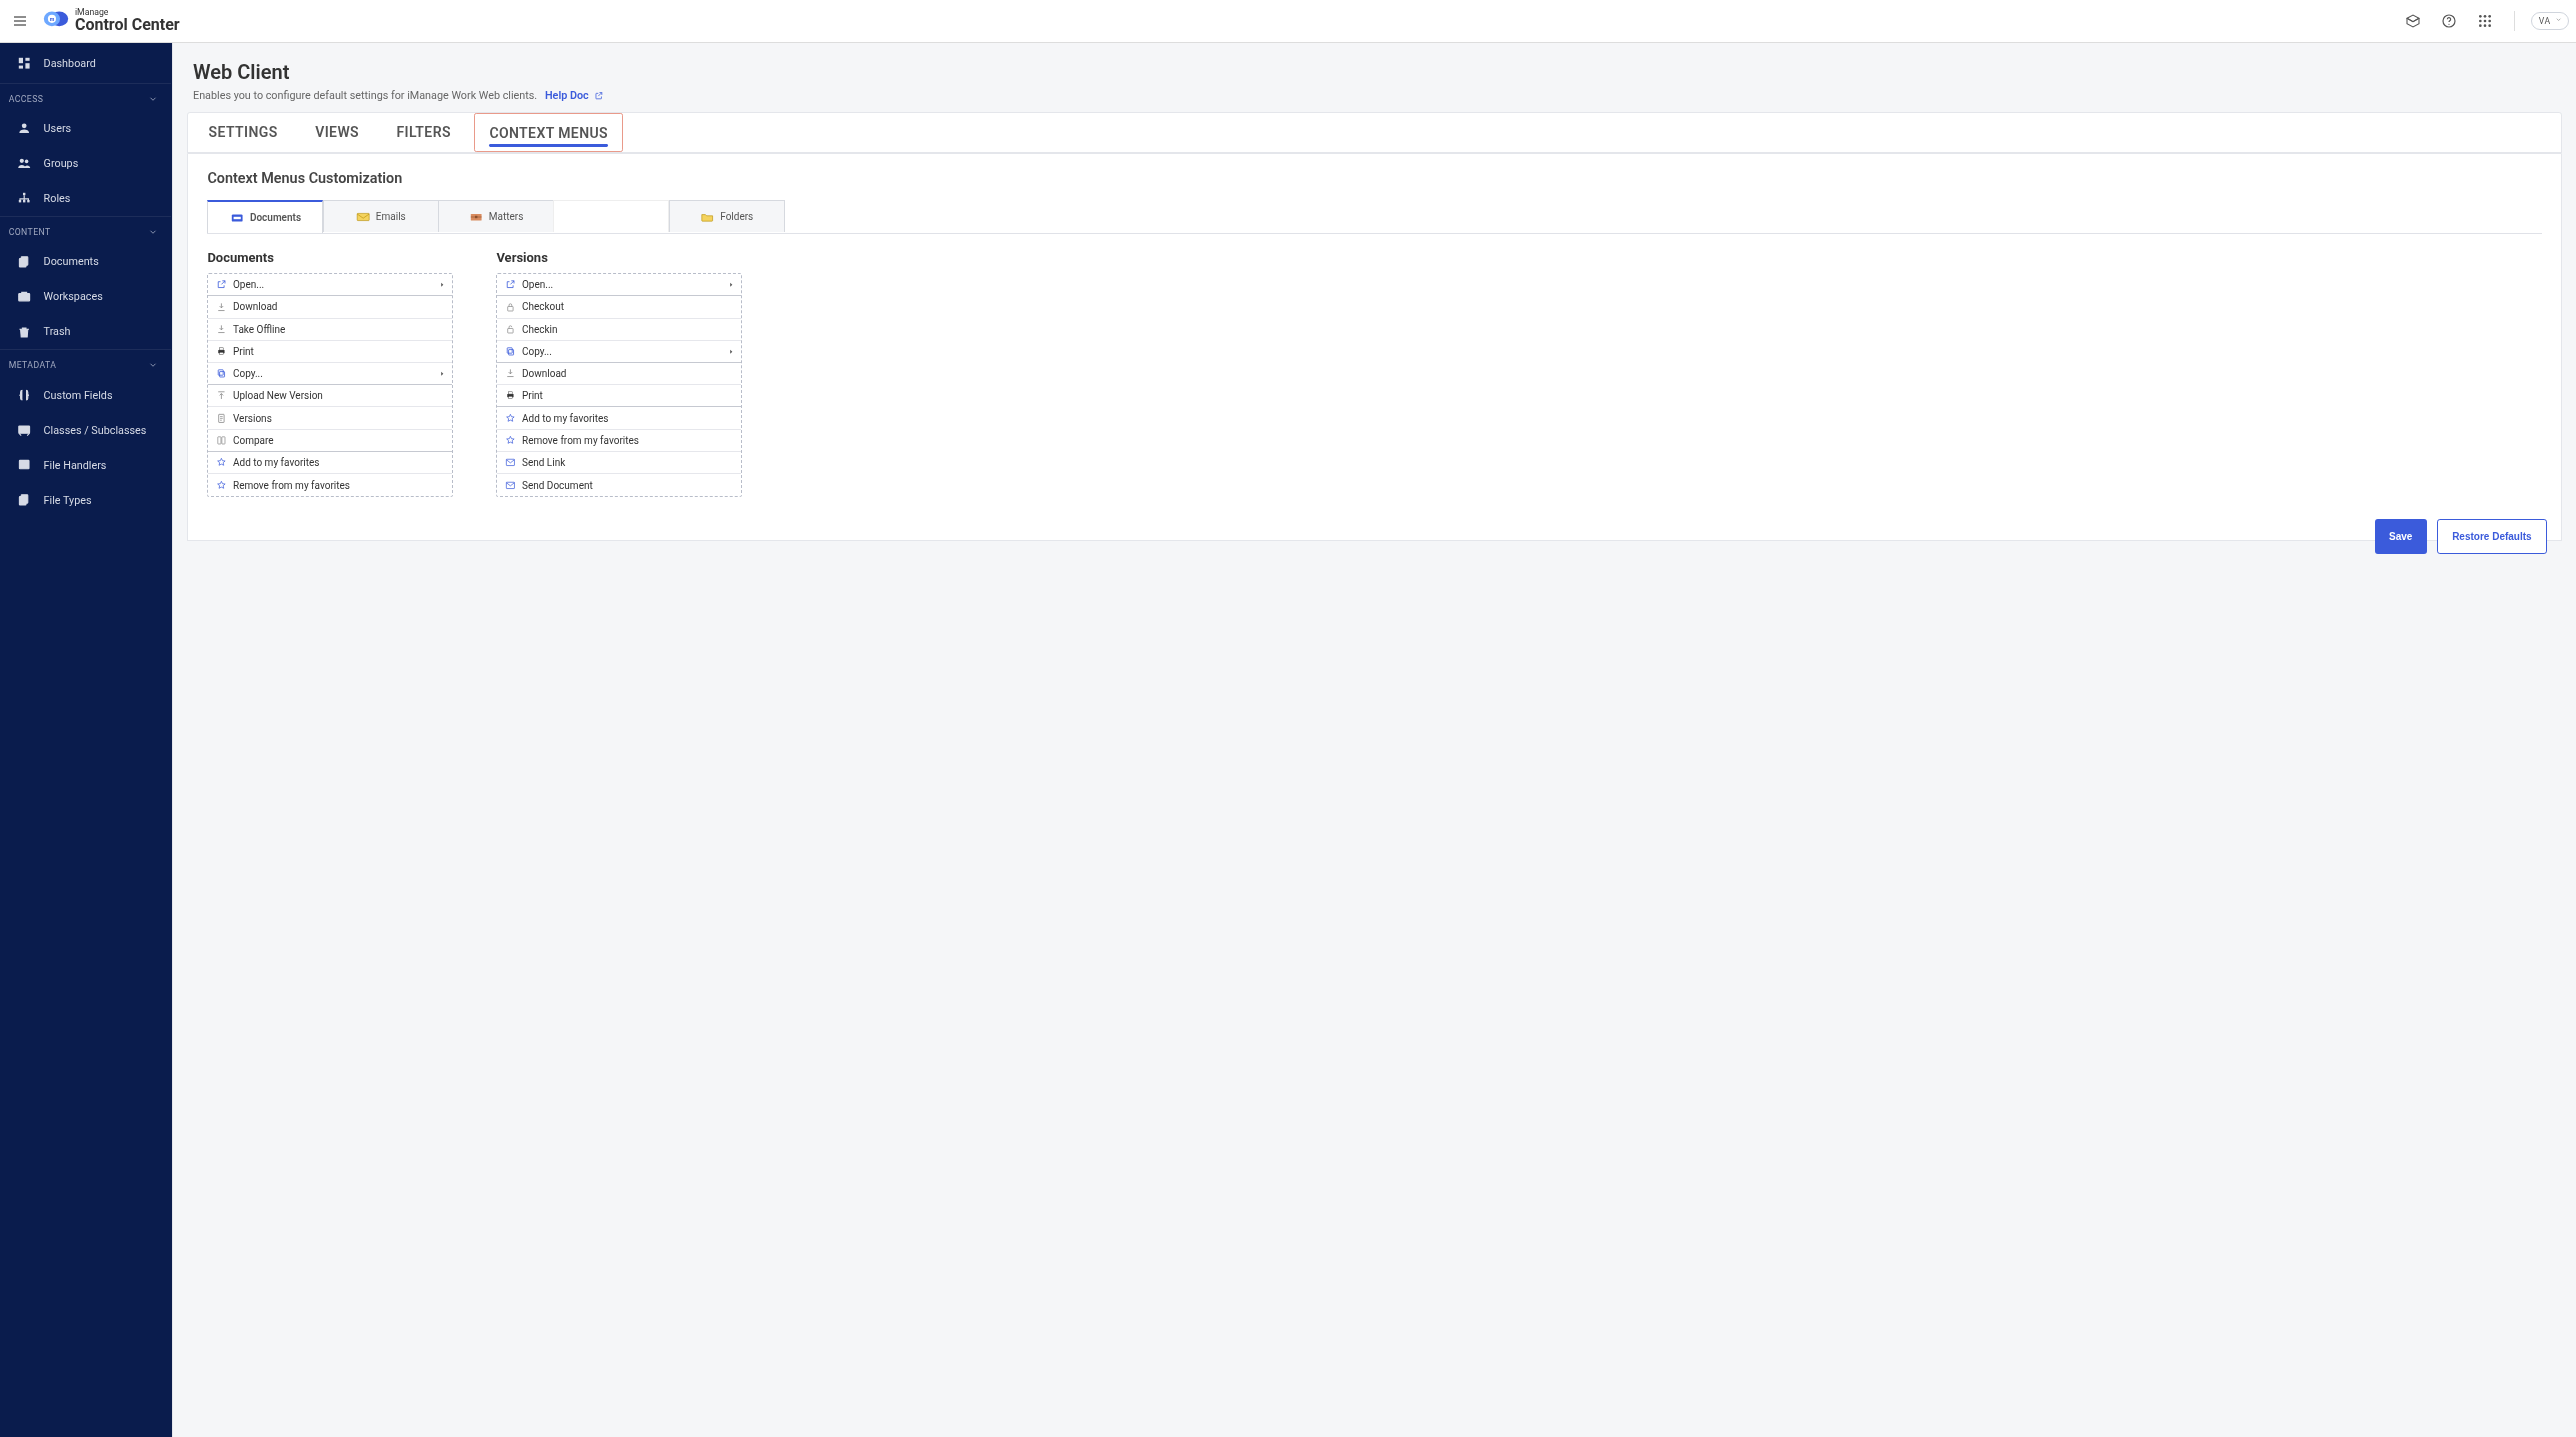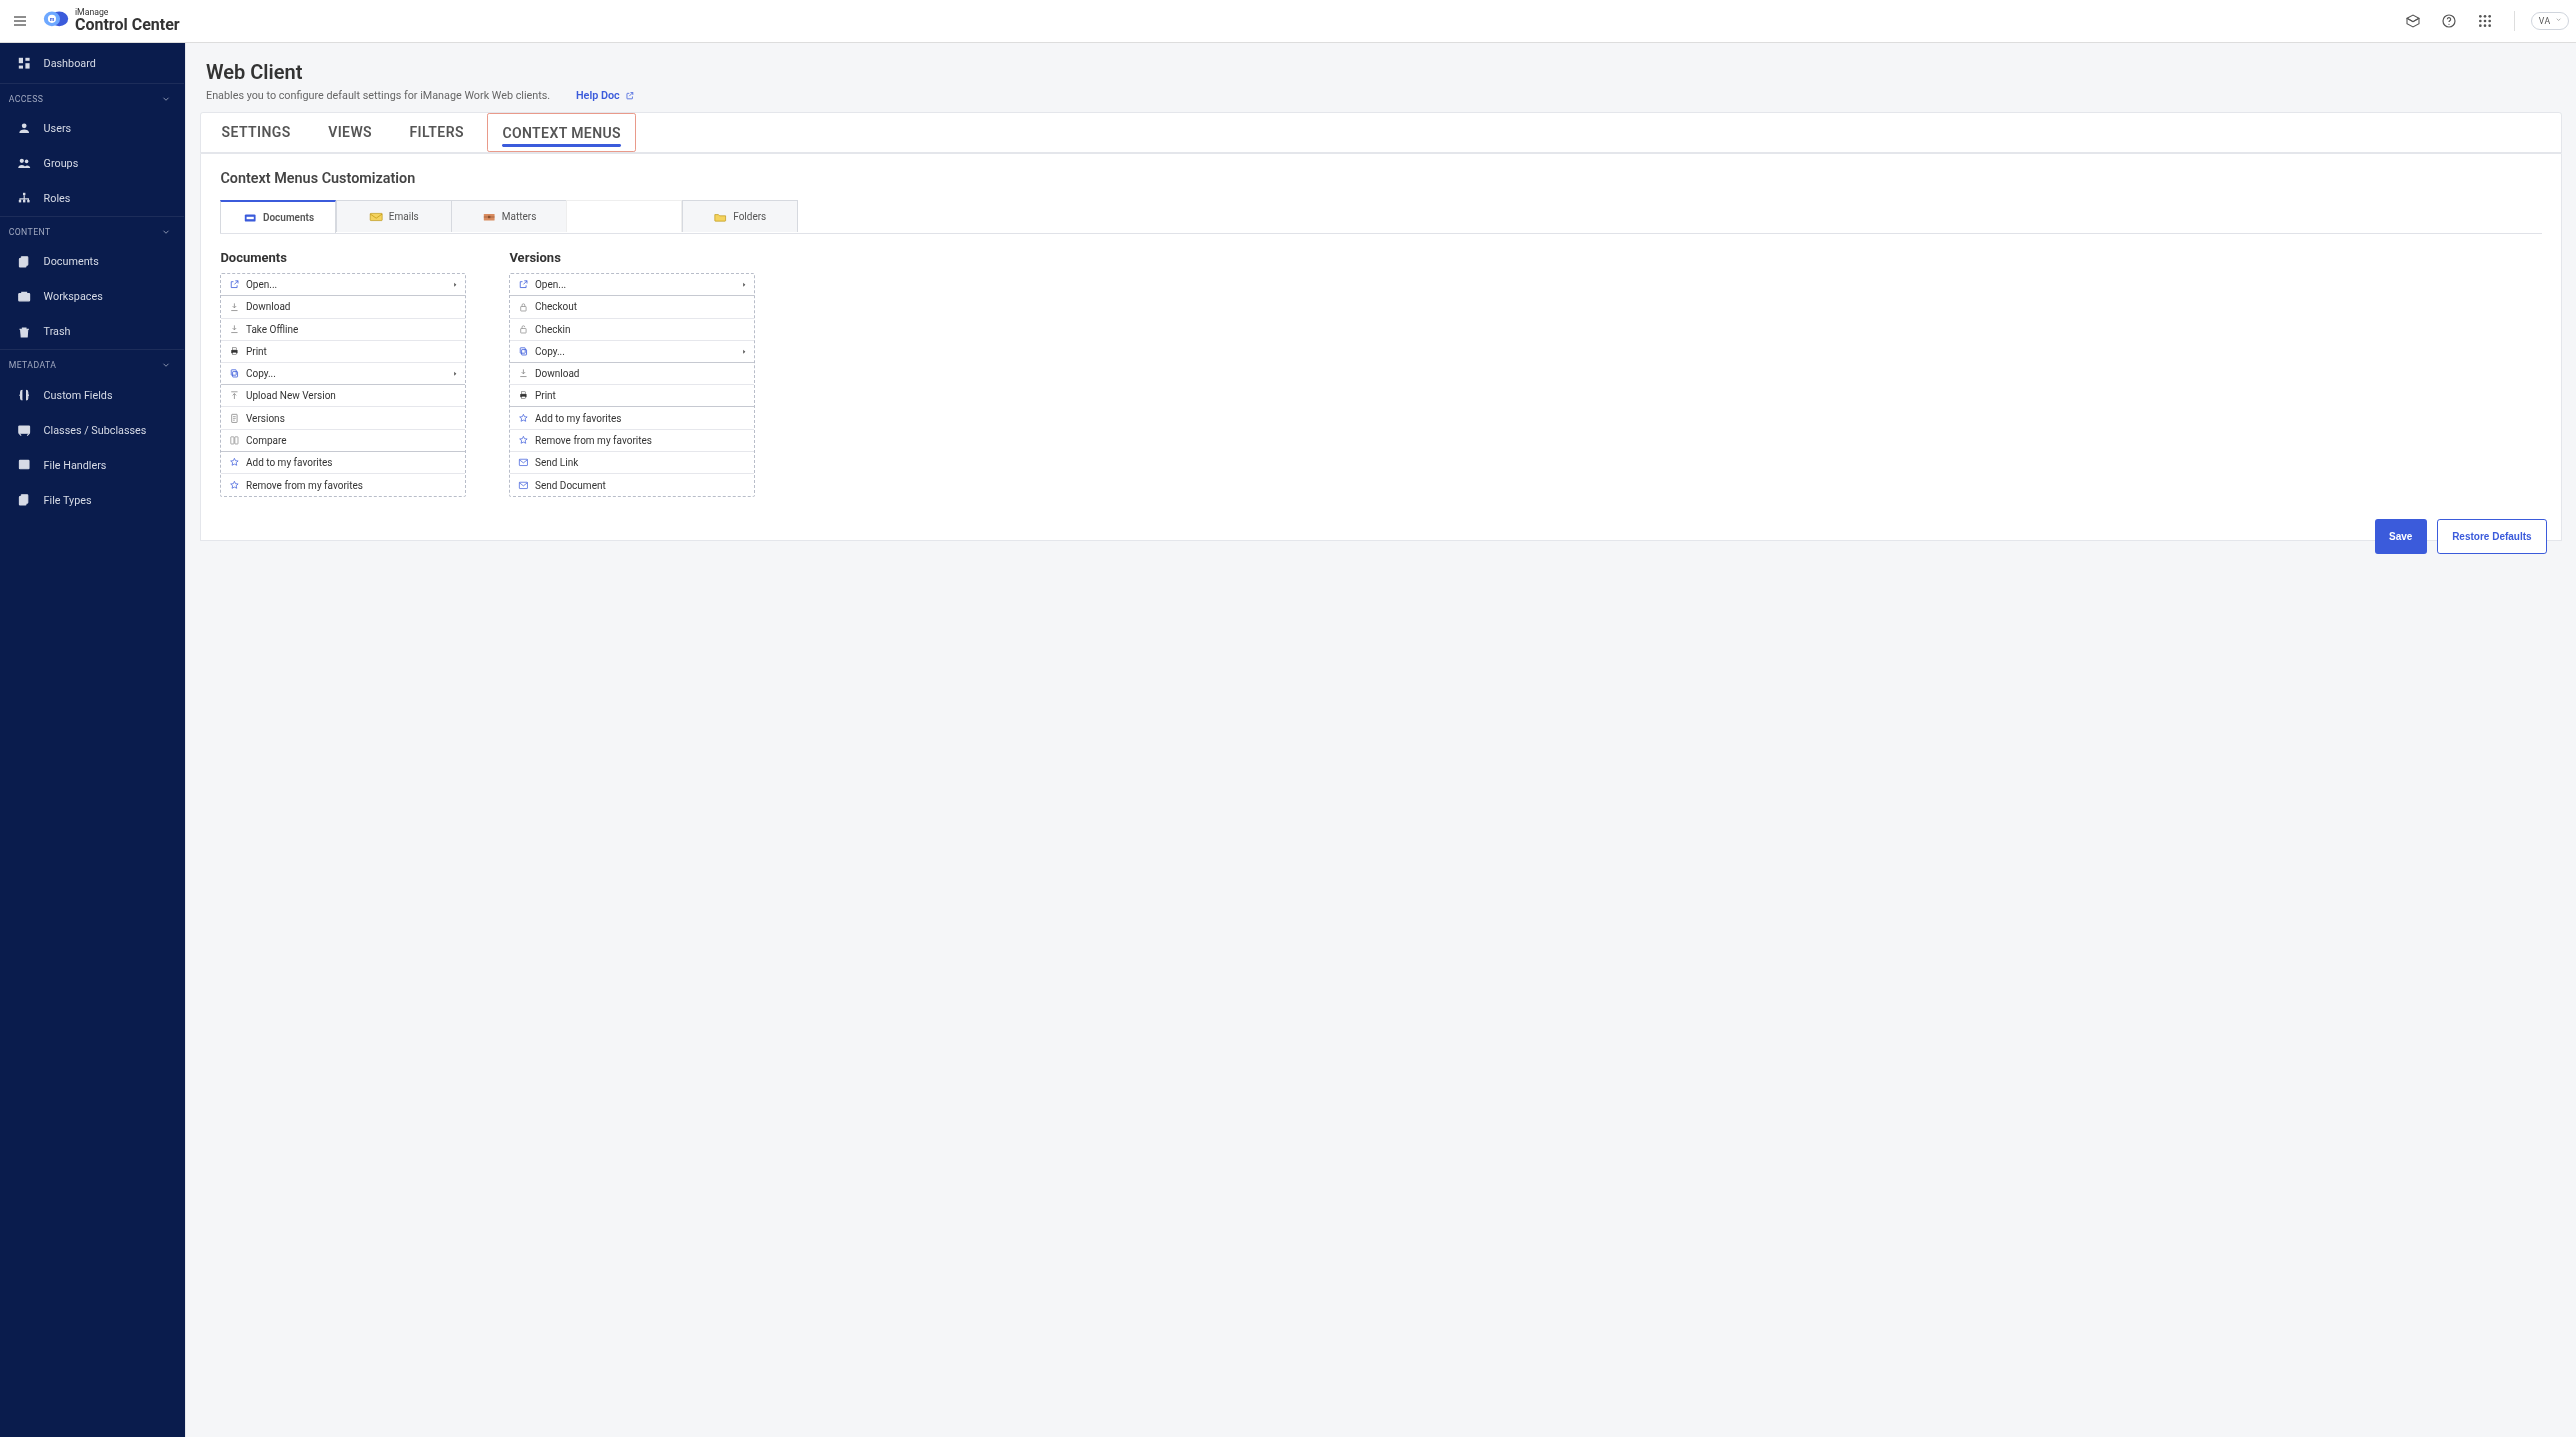--- a/index.html
+++ b/index.html
@@ -29,21 +29,21 @@
   .avatar-chip {
     display:flex; gap:4.3px;
     border:0.7px solid #d0d5dd; border-radius:13px;
     padding:2.9px 5.8px 2.9px 7.2px; cursor:pointer;
     color:#555; font-size:8.7px; letter-spacing:0.4px;
   }
 
   
   .body-row { flex:1; display:flex; min-height:0; }
   .sidebar {
-    width:185px; flex-shrink:0;
+    width:172px; flex-shrink:0;
     background:#0a1c4d; color:#d7dbe6;
     display:flex; flex-direction:column;
     overflow:auto;
     border-right:0.7px solid #0a1c4d;
   }
   .side-item {
     display:flex; align-items:center; gap:11.6px;
     height:35px; padding:0 13px 0 16px;
     font-size:10.8px; color:#d7dbe6; cursor:pointer;
   }
@@ -63,21 +63,21 @@
   
   .main {
     flex:1; display:flex; flex-direction:column;
     background:#f5f6f8; overflow:auto;
     border-left:0.7px solid #e4e6eb;
     padding-bottom:14.4px;
   }
   .page-head { padding:17.3px 20px 10px 20px; }
   .page-title { font-size:20px; font-weight:600; color:#333; }
   .page-sub { margin-top:4.3px; font-size:10.8px; color:#666; }
-  .helplink { color:#3b5bdb; font-weight:600; margin-left:23px; text-decoration:none; }
+  .helplink { color:#3b5bdb; font-weight:600; margin-left:5px; text-decoration:none; }
   .helplink svg { vertical-align:-1.4px; margin-left:2.2px; }
 
   .tabs-card {
     margin:0 14.4px 0 14.4px;
     background:#fff; border:0.7px solid #e4e6eb; border-radius:2.9px 2.9px 0 0;
   }
   .tabs {
     display:flex; gap:8.7px; padding:0 5.8px;
     border-bottom:0.7px solid #e4e6eb;
   }

